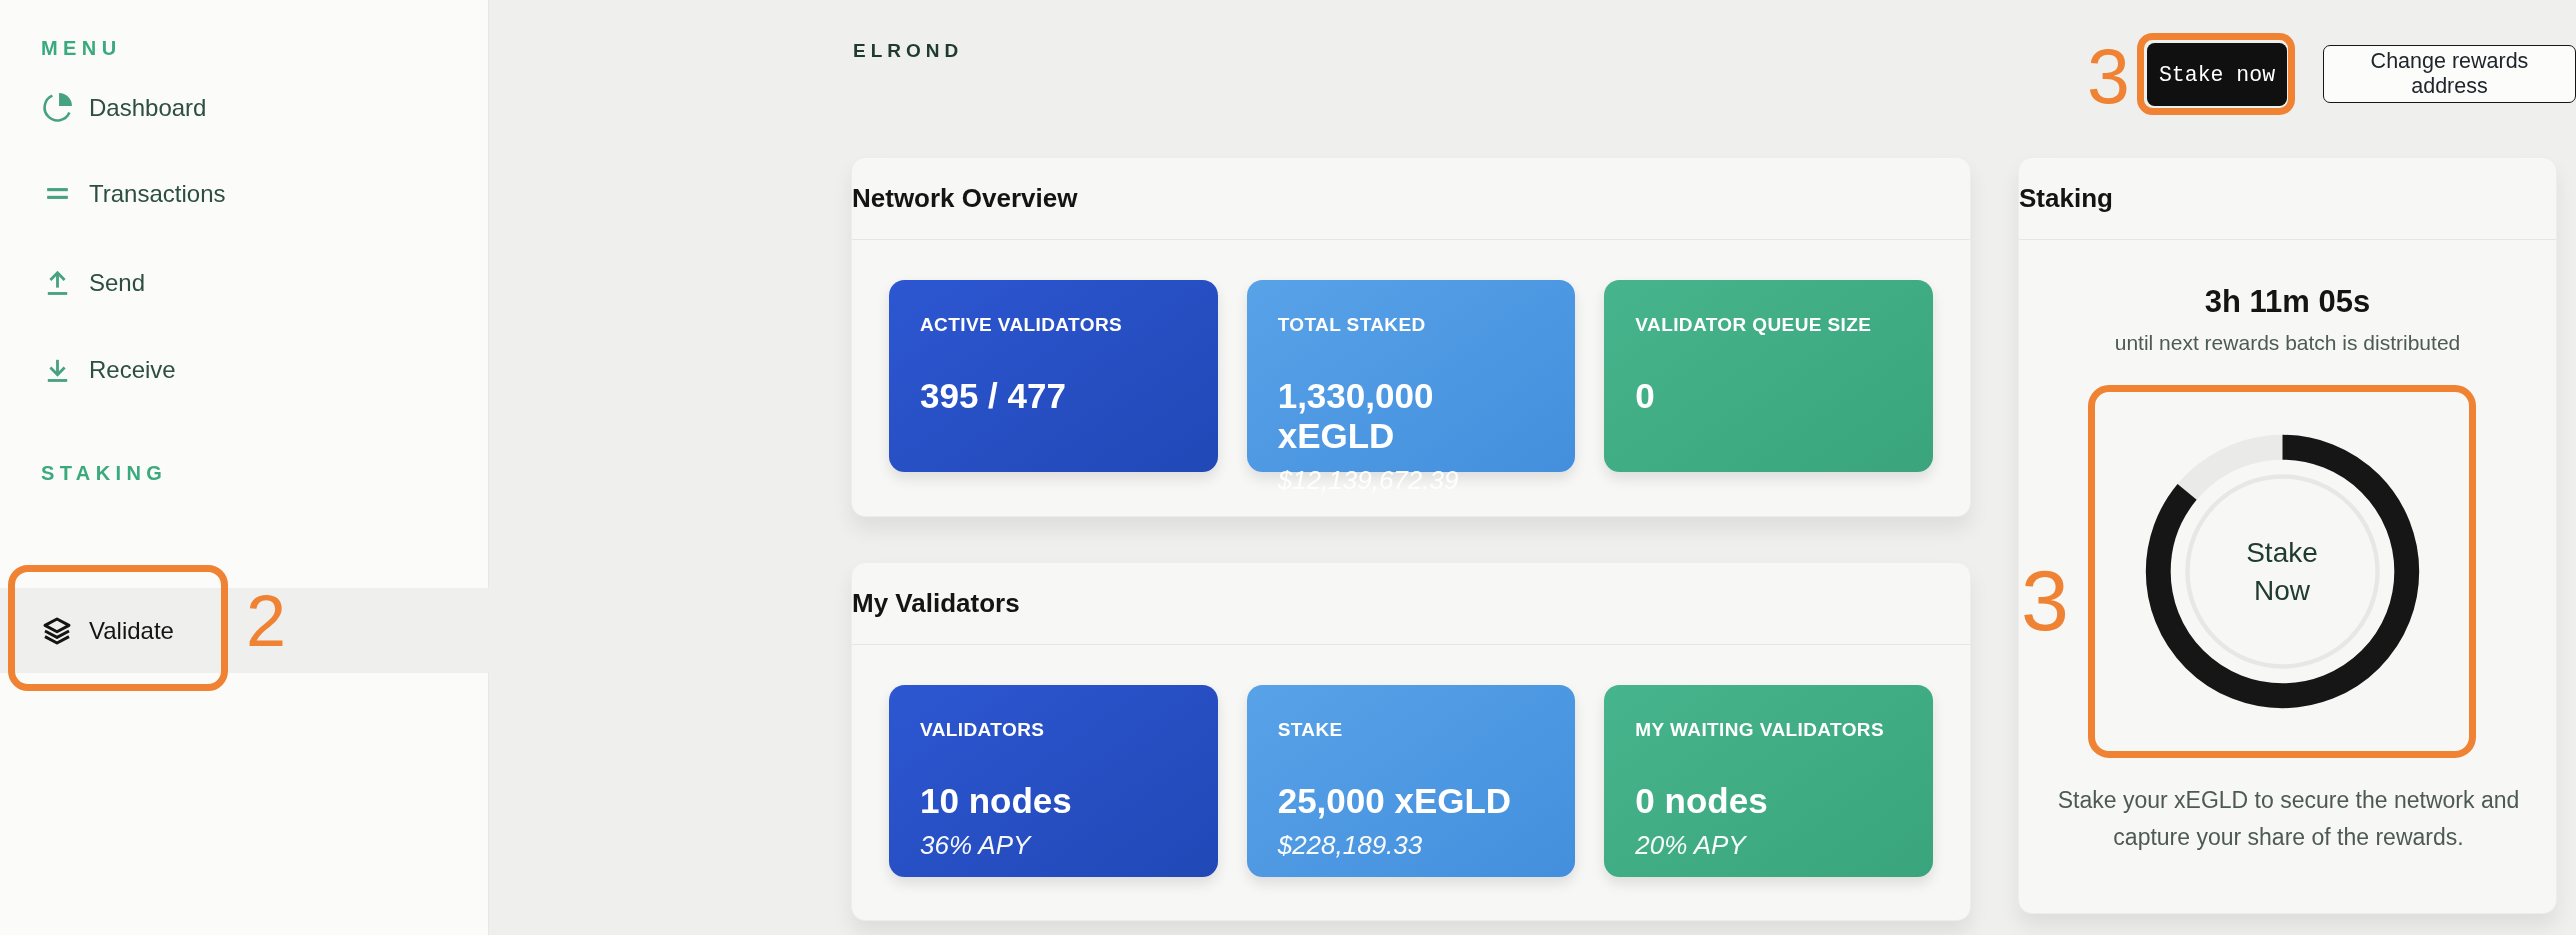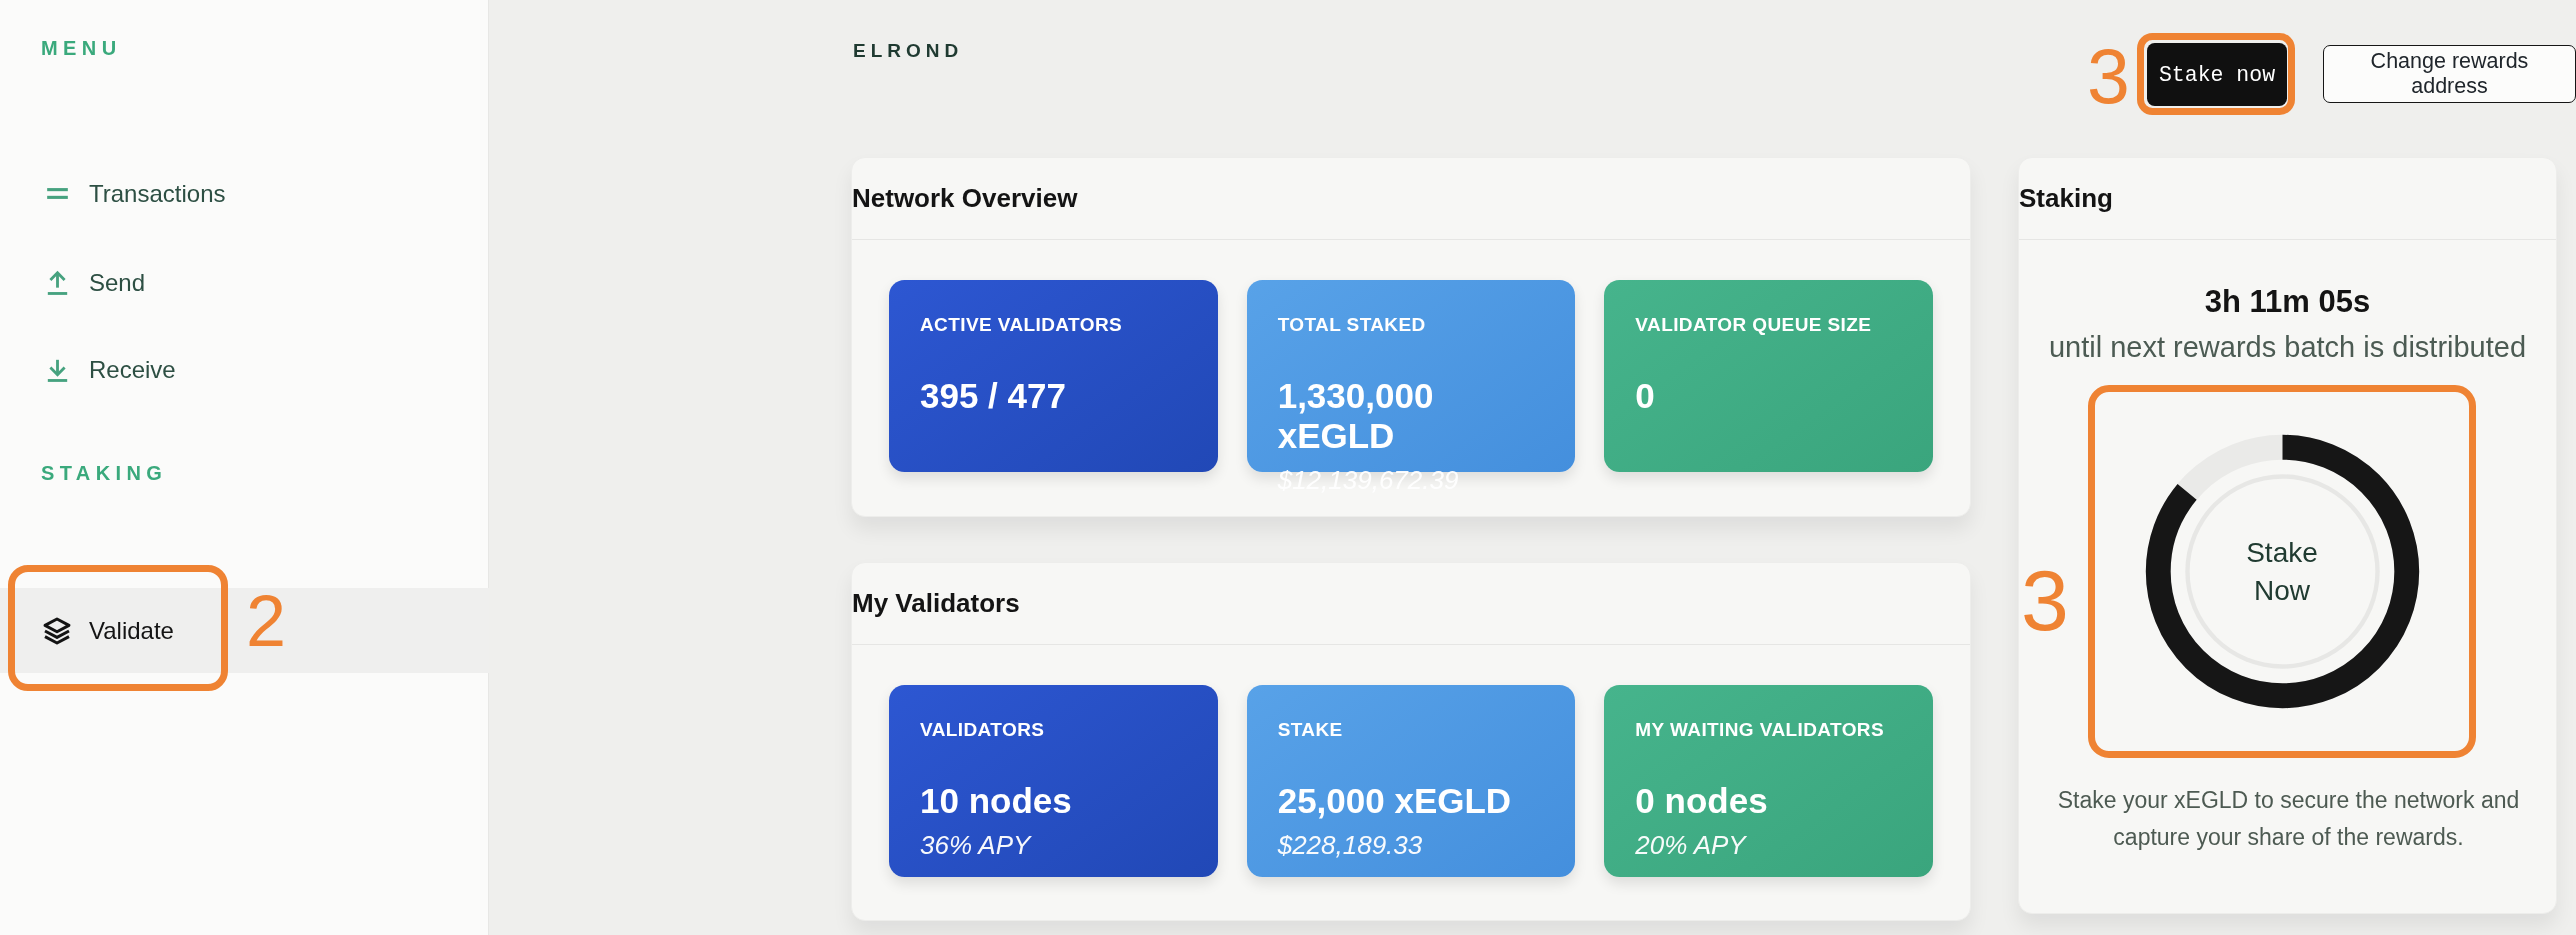--- a/index.html
+++ b/index.html
@@ -52,41 +52,50 @@
           box-shadow:0 6.1px 12.3px rgba(0,0,0,0.10); }
   .tile-blue  { background:linear-gradient(145deg,#2d57d2 0%, #2148b6 100%); }
   .tile-lblue { background:linear-gradient(145deg,#58a2e8 0%, #448fdd 100%); }
   .tile-green { background:linear-gradient(145deg,#46b48c 0%, #3aa57d 100%); }
   .tile-label { font-size:19px; font-weight:600; letter-spacing:0.4px; margin-bottom:40px; }
   .tile-value { font-size:35px; font-weight:700; }
   .tile-sub   { font-size:26px; margin-top:9.2px; min-height:26px; opacity:0.96;font-style:italic; }
 
   
   .stake-countdown { margin-top:44px; text-align:center; font-size:31px; font-weight:700; color:#141414; }
-  .stake-caption { margin-top:10.8px; text-align:center; font-size:29px; color:#4c5b53; }
+  .stake-caption { margin-top:10.8px; text-align:center; font-size:21px; color:#4c5b53; }
   .ring-annbox { position:absolute; left:69px; top:227px; width:388px; height:373px;
                  border:7.7px solid #ef8333; border-radius:21px;
                  display:flex; align-items:center; justify-content:center; }
   .ring-wrap { position:relative; width:307px; height:307px; cursor:pointer; }
   .ring-text { position:absolute; left:0; top:0; width:307px; height:307px; display:flex;
                flex-direction:column; align-items:center; justify-content:center;
                font-size:28px; color:#203b31; line-height:38px; }
   .stake-footer { position:absolute; left:31.5px; top:624px; width:476px; text-align:center;
                   font-size:23px; line-height:37px; color:#4d5a52; }
 
   svg { display:block; }
 </style>
 </head>
 <body>
 
 <div class="stage">
 
   <aside class="sidebar">
     <div class="side-section" style="top:37px;">MENU</div>
 
+    <div class="side-item" style="top:75px;">
+      <span class="icn">
+        <svg width="31" height="31" viewBox="0 0 24 24" fill="none" stroke="#46a27f" stroke-width="2">
+          <path d="M21.21 15.89A10 10 0 1 1 8 2.83"></path>
+          <path d="M22 12A10 10 0 0 0 12 2v10z" fill="#46a27f" stroke="none" transform="translate(1.2,-1.2)"></path>
+        </svg>
+      </span>
+      <span class="lbl">Dashboard</span>
+    </div>
 
     <div class="side-item" style="top:161px;">
       <span class="icn">
         <svg width="31" height="31" viewBox="0 0 24 24" fill="none" stroke="#46a27f" stroke-width="2.4">
           <line x1="4" y1="9" x2="20" y2="9"></line>
             <line x1="4" y1="15" x2="20" y2="15"></line>
         </svg>
       </span>
       <span class="lbl">Transactions</span>
     </div>

